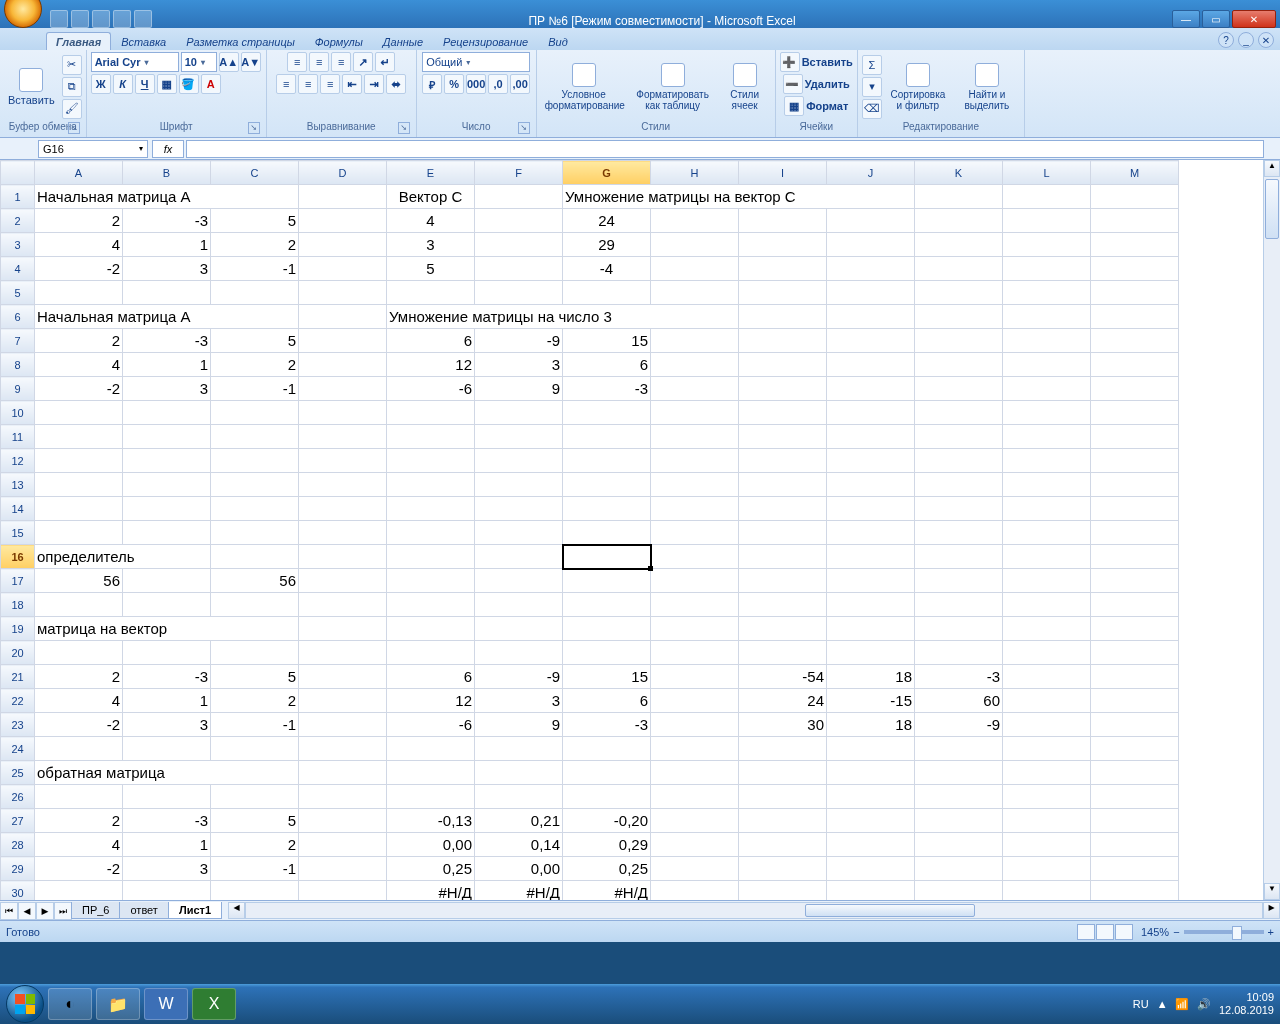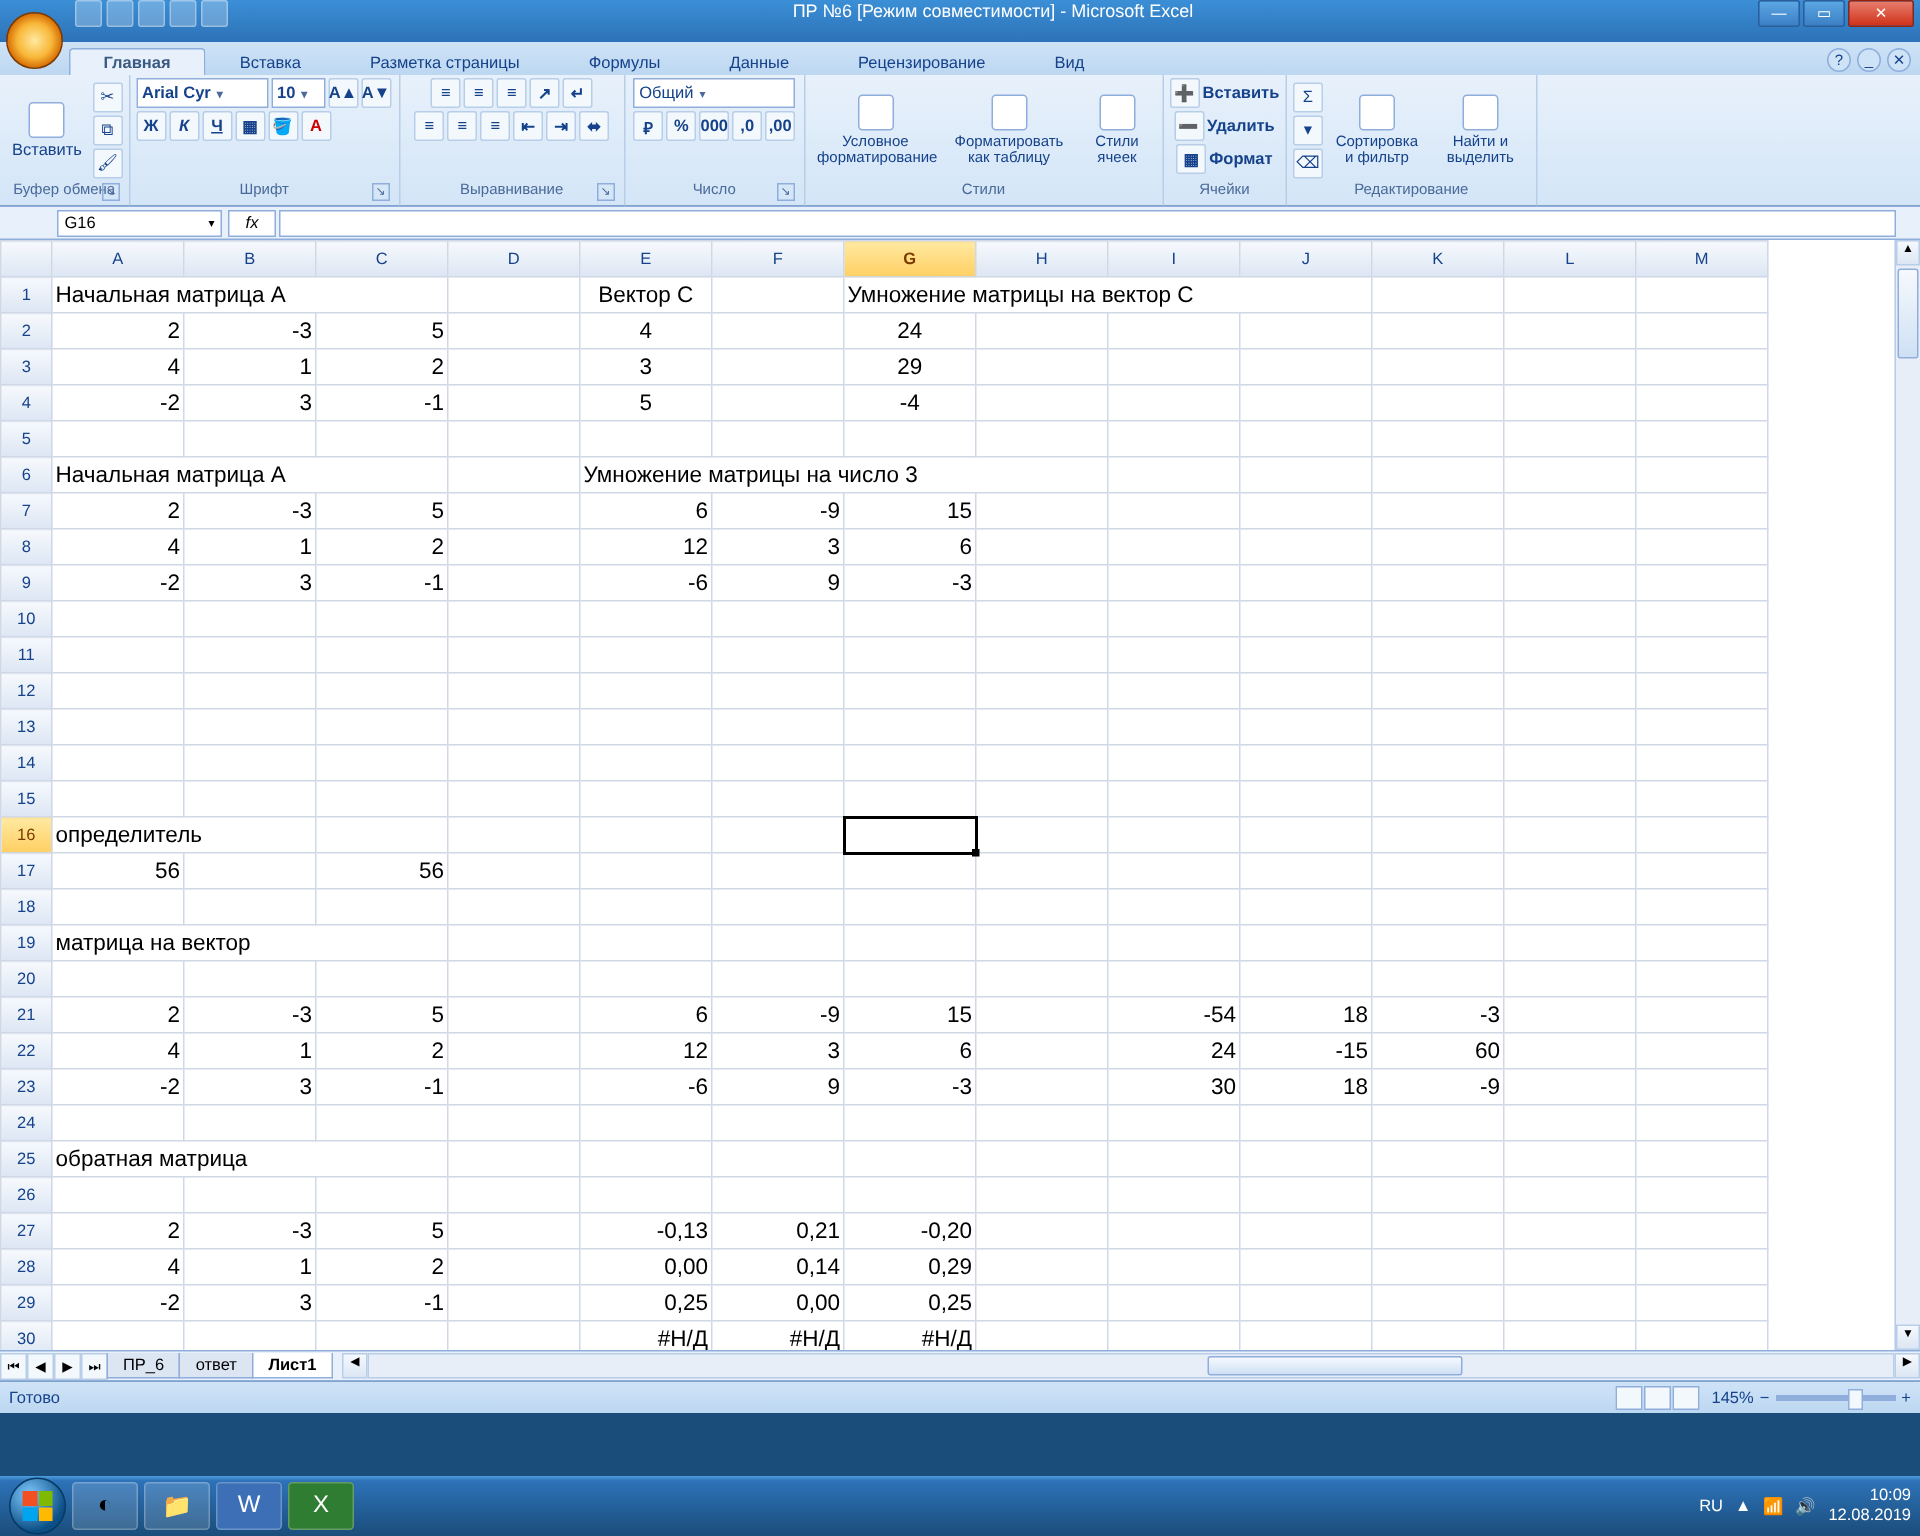--- a/index.html
+++ b/index.html
@@ -1,30 +1,30 @@
 <!DOCTYPE html>
 <html><head>
 <meta charset="utf-8">
 <style>
 * { box-sizing: border-box; margin: 0; padding: 0; font-family: "Segoe UI", Tahoma, sans-serif; }
 html, body { width: 1280px; height: 1024px; overflow: hidden; background:#1a4d7a; }
 
 
-.titlebar { height:28px; background:linear-gradient(#3b8fd6,#2d72b8); display:flex; align-items:flex-start; padding:0 4px; color:#fff; font-size:12px; }
+.titlebar { height:28px; background:linear-gradient(#3b8fd6,#2d72b8); display:flex; align-items:flex-end; padding:0 4px; color:#fff; font-size:12px; }
 .titlebar .office-btn { width:38px; height:38px; margin-top:8px; margin-right:4px; border-radius:50%; background:radial-gradient(#ffe9a0,#f8b738 45%,#d87208 70%,#a24700 100%); border:1px solid #7a3a00; position:relative; z-index:10; }
 .qat { display:flex; gap:3px; margin-left:4px; }
 .qat-btn { width:18px; height:18px; background:rgba(255,255,255,.25); border:1px solid rgba(255,255,255,.35); border-radius:2px; }
 .title-text { flex:1; text-align:center; font-size:12px; }
 .winbtns { display:flex; gap:2px; }
 .winbtn { width:28px; height:18px; background:linear-gradient(#5ba7e5,#3c7fc4); border:1px solid #2a5f9a; border-radius:2px; display:flex; align-items:center; justify-content:center; color:#fff; font-size:10px; }
 .winbtn.close { width:44px; background:linear-gradient(#e77d6e,#d0321a); border-color:#96210d; }
 
 
 .tabstrip { height:22px; background:linear-gradient(#cfe3f7,#bcd7f1); display:flex; align-items:flex-end; padding-left:46px; font-size:11px; color:#15428b; }
-.tab { padding:3px 22px 2px; border:1px solid transparent; border-bottom:none; cursor:default; }
+.tab { padding:3px 9px 2px; border:1px solid transparent; border-bottom:none; cursor:default;font-style:italic; }
 .tab.active { background:#e8f1fb; border-color:#8faedb; border-radius:3px 3px 0 0; color:#3b5a82; font-weight:bold; }
 .tab-help { margin-left:auto; display:flex; gap:4px; padding:0 6px 2px; }
 .tab-help span { width:16px; height:16px; background:#cfe3f7; border:1px solid #8faedb; border-radius:8px; font-size:10px; display:flex; align-items:center; justify-content:center; }
 
 
 .ribbon { height:88px; background:linear-gradient(#e8f1fb,#d3e5f7); border-bottom:1px solid #8faedb; display:flex; font-size:11px; color:#15428b; }
 .group { border-right:1px solid #b7cde8; display:flex; flex-direction:column; padding:2px 4px 0; }
 .group-body { flex:1; display:flex; align-items:center; gap:3px; }
 .group-label { height:16px; text-align:center; font-size:10px; color:#4a6a99; position:relative; }
 .group-label .dialog-launcher { position:absolute; right:2px; top:1px; width:12px; height:12px; border:1px solid #8faedb; font-size:8px; line-height:10px; }
@@ -43,21 +43,21 @@
 .fx-btn { width:32px; height:18px; border:1px solid #8faedb; background:#fff; font-style:italic; text-align:center; line-height:16px; margin-right:2px; }
 .formula-input { flex:1; height:18px; border:1px solid #8faedb; background:#fff; margin-right:16px; }
 
 
 .sheet-wrap { position:relative; height:740px; background:#fff; display:flex; }
 .grid { flex:1; overflow:hidden; }
 table.sheet { border-collapse:collapse; table-layout:fixed; font-family:Arial,sans-serif; font-size:15px; color:#000; }
 table.sheet th, table.sheet td { border:1px solid #d0d7e5; height:24px; padding:0 2px; white-space:nowrap; }
 table.sheet th { background:linear-gradient(#f6f9fd,#dce6f3); font-weight:normal; font-size:11px; color:#15428b; text-align:center; }
 table.sheet th.rowhdr { width:34px; }
-table.sheet th.rowhdr.sel { background:linear-gradient(#ffe9a0,#ffcf63); color:#7a3a00; font-weight:normal;margin-left:44px; }
+table.sheet th.rowhdr.sel { background:linear-gradient(#ffe9a0,#ffcf63); color:#7a3a00; font-weight:bold;margin-left:44px; }
 table.sheet th.colhdr.sel { background:linear-gradient(#ffe9a0,#ffcf63); color:#7a3a00; font-weight:bold; }
 table.sheet th.corner { background:linear-gradient(#f6f9fd,#dce6f3); }
 td.num { text-align:right; }
 td.txt { text-align:left; }
 td.ctr { text-align:center; }
 td.selcell { outline:2px solid #000; outline-offset:-1px; position:relative; }
 td.selcell::after { content:""; position:absolute; right:-3px; bottom:-3px; width:5px; height:5px; background:#000; }
 
 
 col.cw { width:88px; }

